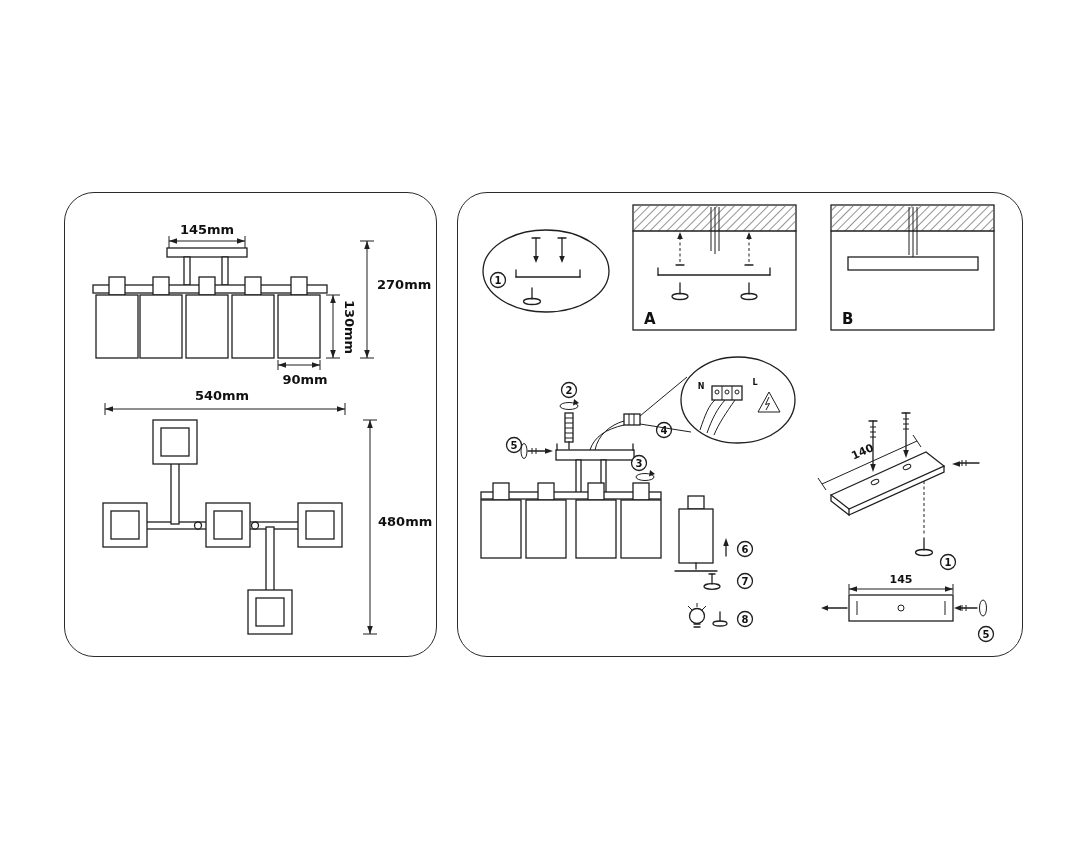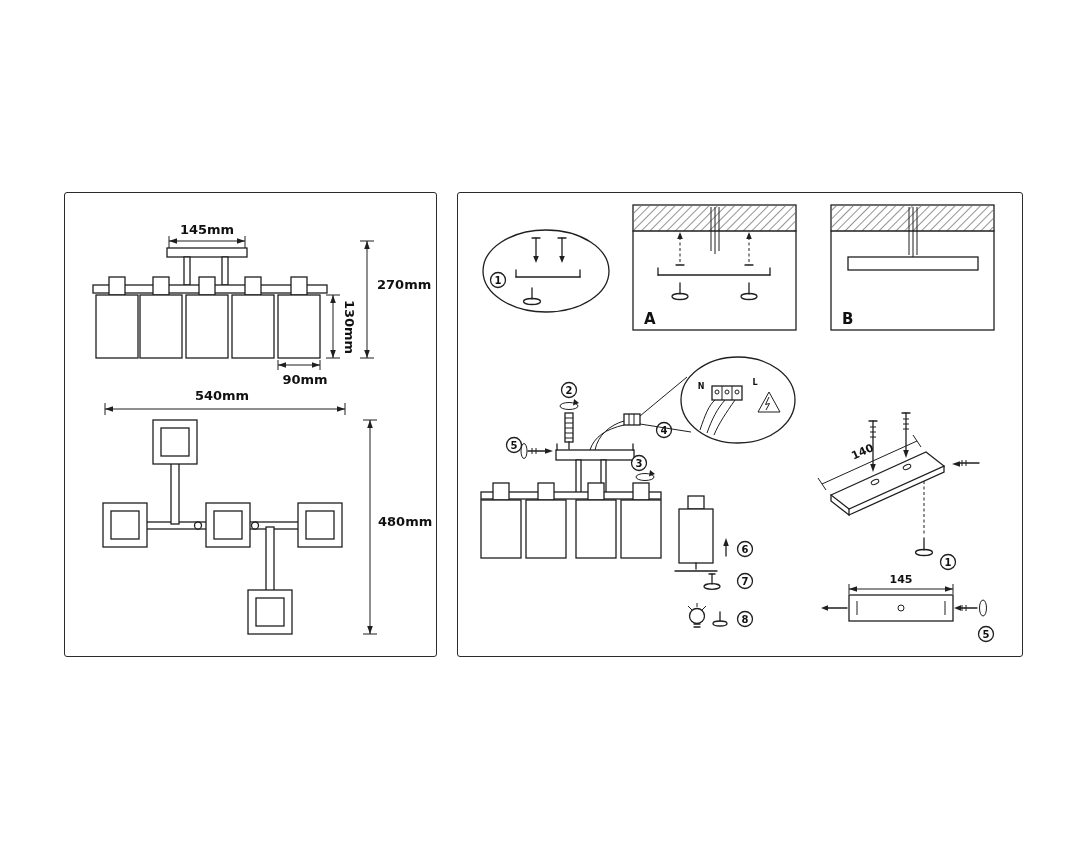--- a/index.html
+++ b/index.html
@@ -1,18 +1,18 @@
 <!DOCTYPE html>
 <html><head>
 <meta charset="utf-8">
 <style>
   * { margin:0; padding:0; box-sizing:border-box; }
   html,body { width:1088px; height:846px; background:#ffffff; font-family:"DejaVu Sans", sans-serif; }
   .sheet { position:relative; width:1088px; height:846px; background:#ffffff; overflow:hidden; }
-  .panel { position:absolute; border:1.6px solid #2b2b2b; border-radius:3px; background:#ffffff; }
+  .panel { position:absolute; border:1.6px solid #2b2b2b; border-radius:30px; background:#ffffff; }
   .panel-left  { left:64px;  top:192px; width:373px; height:465px; }
   .panel-right { left:457px; top:192px; width:566px; height:465px; }
   .panel svg { position:absolute; left:0; top:0; }
   text { font-family:"DejaVu Sans", sans-serif; }
   .dimtxt    { font-size:13px; font-weight:bold; fill:#111; }
   .dimtxt-sm { font-size:11px; font-weight:bold; fill:#111; }
   .steptxt   { font-size:10px; font-weight:bold; fill:#111; text-anchor:middle; }
   .termtxt   { font-size:8px;  font-weight:bold; fill:#111; text-anchor:middle; }
   .opttxt    { font-size:15px; font-weight:bold; fill:#111; }
   .ln   { stroke:#1f1f1f; stroke-width:1.3; fill:none; stroke-linecap:round; }

